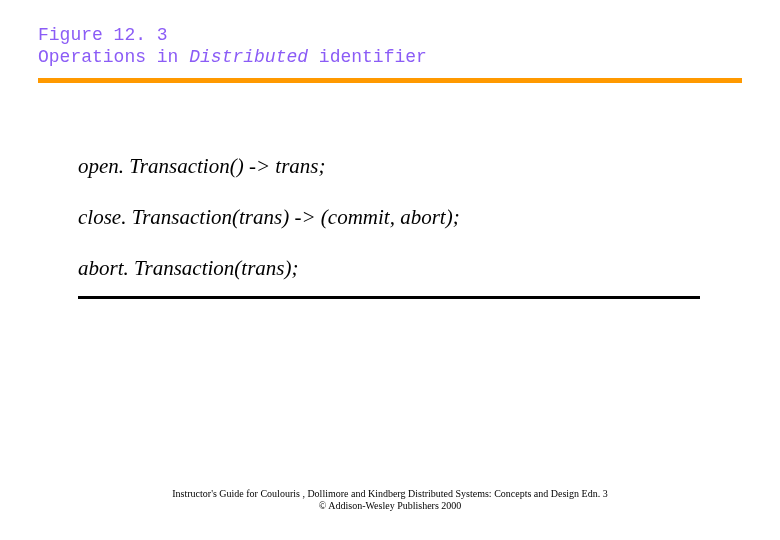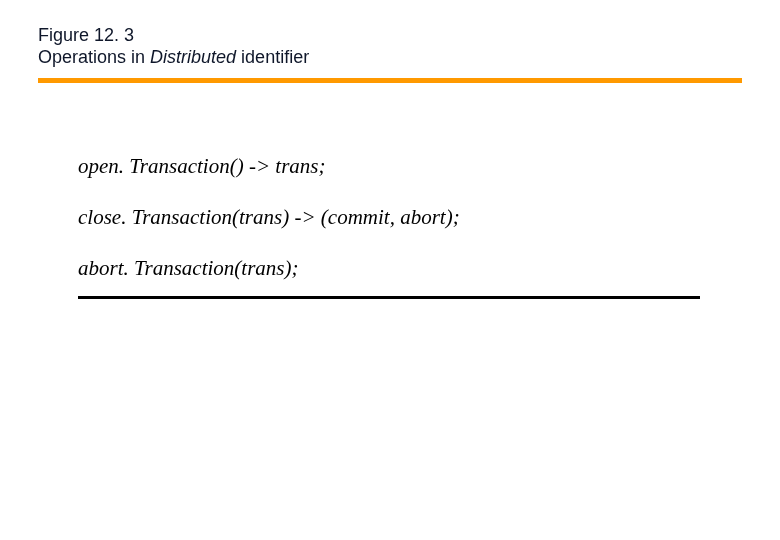--- a/index.html
+++ b/index.html
@@ -14,22 +14,22 @@
   .slide {
     position: relative;
     width: 780px;
     height: 540px;
     box-sizing: border-box;
   }
   .header {
     padding: 24px 0 0 38px;
   }
   .title-line {
-    color: #0f172a;
-    font-family: Liberation Sans, sans-serif;
+    color: #8b5cf6;
+    font-family: Liberation Mono, monospace;
     font-size: 18px;
     line-height: 22px;
     font-weight: 400;
   }
   .title-italic {
     font-style: italic;
   }
   .rule {
     height: 5px;
     background: #ff9900;
@@ -89,14 +89,18 @@
     <div class="sig" data-bind="ops.open.sig">open. Transaction() -&gt; trans;</div>
 
     <div class="sig" data-bind="ops.close.sig">close. Transaction(trans) -&gt; (commit, abort);</div>
 
     <div class="sig" data-bind="ops.abort.sig">abort. Transaction(trans);</div>
 
   </div>
 
   <div class="divider"></div>
 
+  <div class="footer">
+    <div data-bind="footer.line1">Instructor's Guide for  Coulouris , Dollimore and Kindberg   Distributed Systems: Concepts and Design   Edn. 3</div>
+    <div data-bind="footer.line2">©  Addison-Wesley Publishers 2000</div>
+  </div>
 
 </div>
 
 </body></html>

